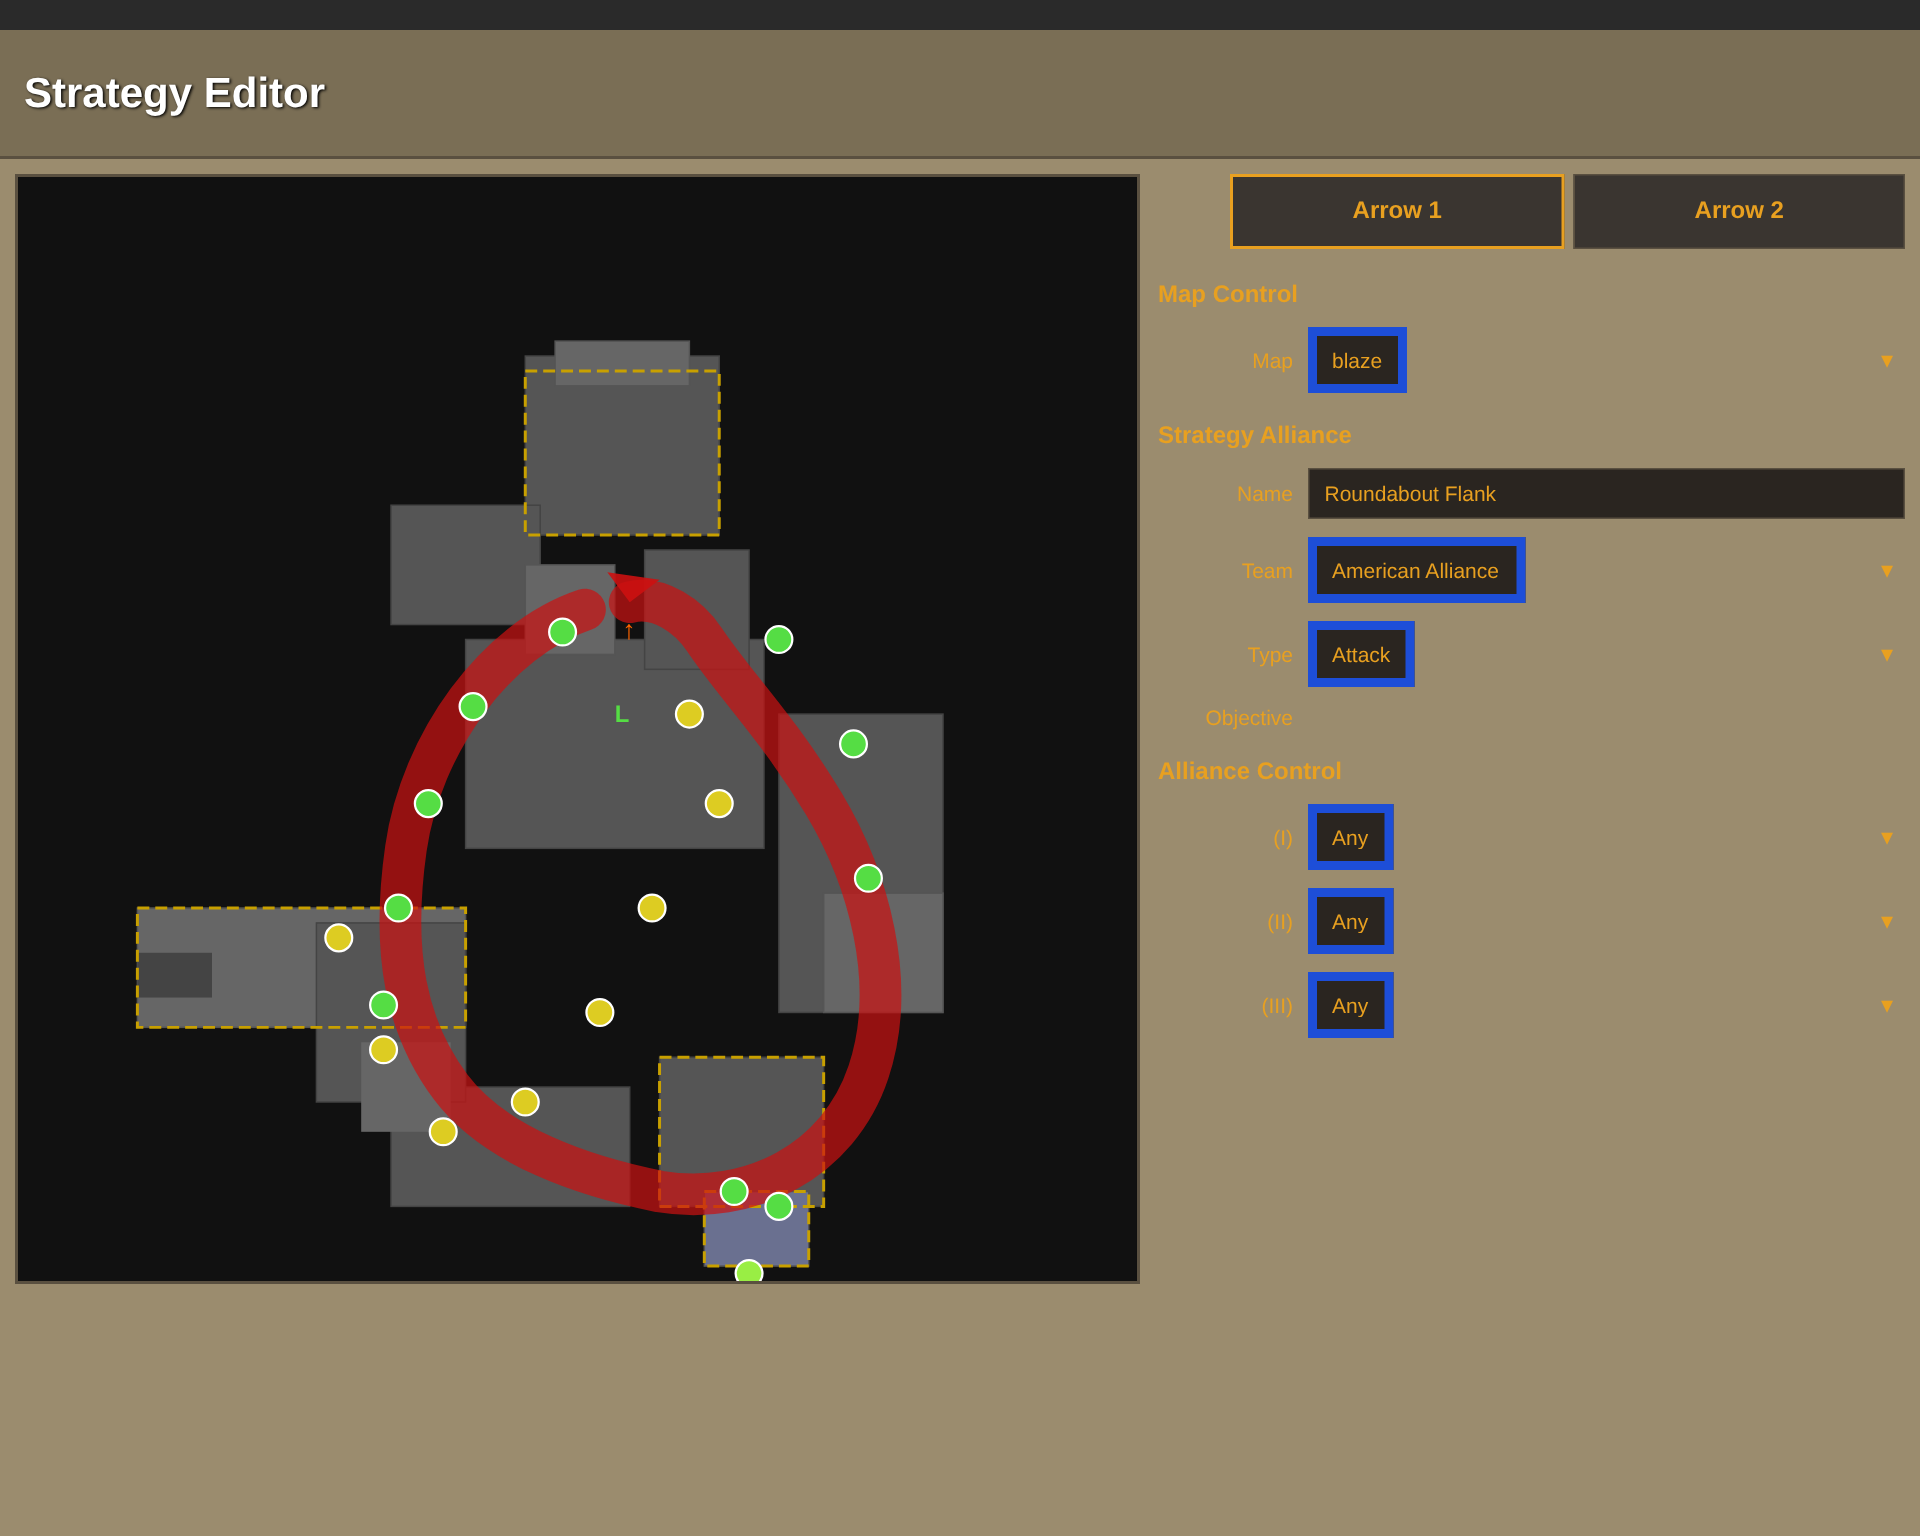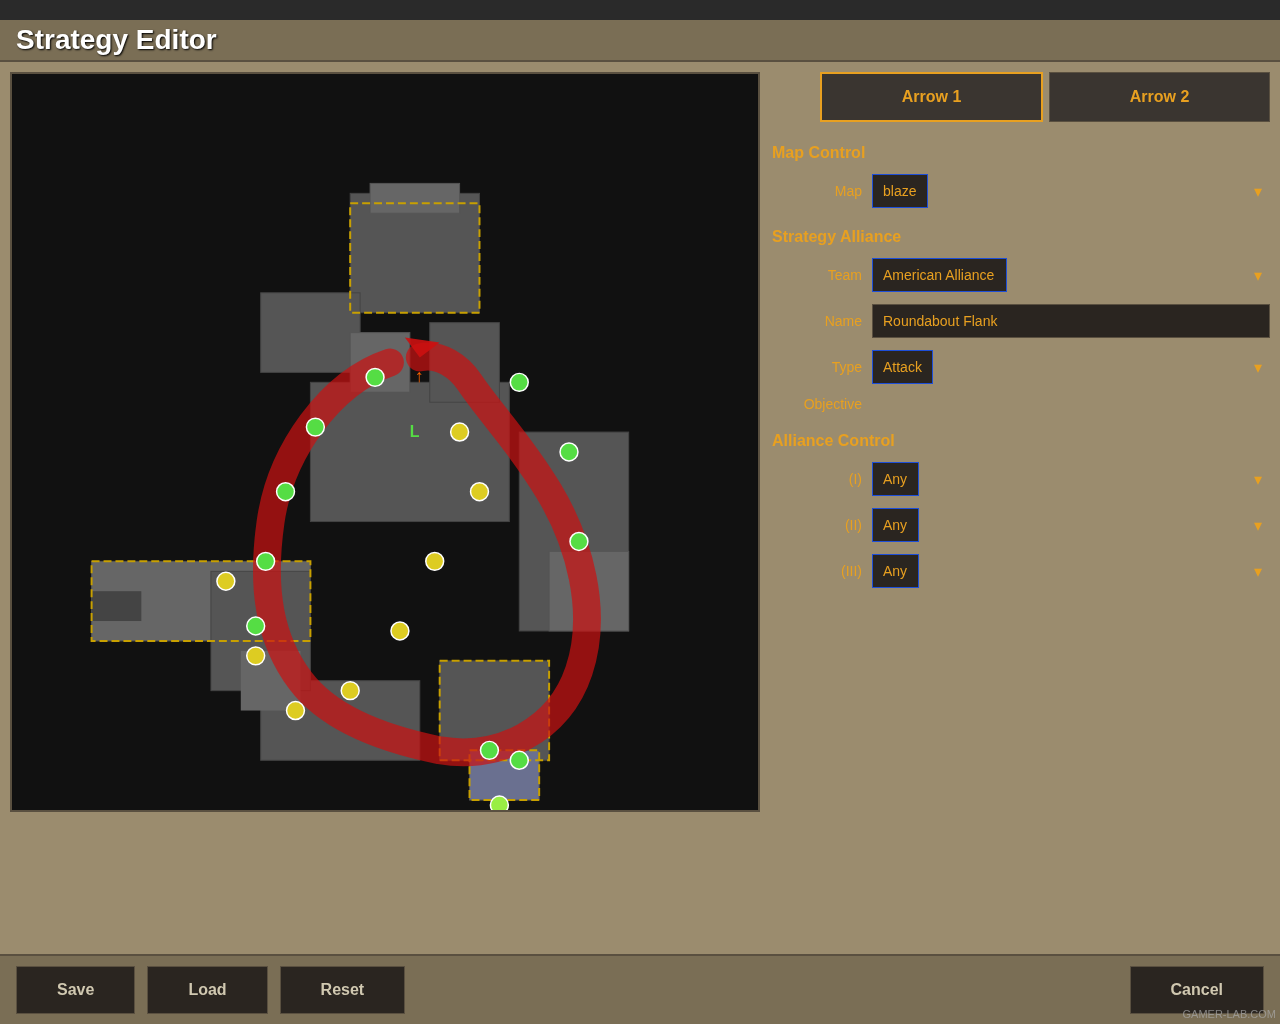--- a/index.html
+++ b/index.html
@@ -16,21 +16,21 @@
       height: 20px;
       width: 100%;
     }
     .main-container {
       display: flex;
       flex-direction: column;
       height: calc(1024px - 20px);
     }
     .title-bar {
       background: #7a6e55;
-      padding: 4px 16px;
+      padding: 26px 16px;
       border-bottom: 2px solid #5a5040;
     }
     .title-bar h1 {
       color: #fff;
       font-size: 28px;
       font-weight: bold;
       text-shadow: 1px 1px 2px #000;
     }
     .content-area {
       display: flex;
@@ -95,21 +95,21 @@
       font-size: 14px;
       text-align: right;
       width: 90px;
       margin-right: 10px;
       flex-shrink: 0;
     }
     .control-select {
       flex: 1;
       background: #2a2520;
       color: #e8a020;
-      border: 1px solid #1d4ed8;
+      border: 6px solid #1d4ed8;
       padding: 8px 10px;
       font-size: 14px;
       appearance: none;
       cursor: pointer;
     }
     .control-select-wrapper {
       flex: 1;
       position: relative;
     }
     .control-select-wrapper::after {
@@ -268,34 +268,34 @@
         <div class="control-select-wrapper">
           <select class="control-select">
             <option>blaze</option>
           </select>
         </div>
       </div>
 
       <div class="section-label">Strategy Alliance</div>
 
       <div class="control-row">
-        <span class="control-label">Team</span>
-        <div class="control-select-wrapper">
-          <select class="control-select">
-            <option>American Alliance</option>
-          </select>
-        </div>
-      </div>
-
-      <div class="control-row">
         <span class="control-label">Name</span>
         <input class="control-input" type="text" value="Roundabout Flank" style="">
       </div>
 
       <div class="control-row">
+        <span class="control-label">Team</span>
+        <div class="control-select-wrapper">
+          <select class="control-select">
+            <option>American Alliance</option>
+          </select>
+        </div>
+      </div>
+
+      <div class="control-row">
         <span class="control-label">Type</span>
         <div class="control-select-wrapper">
           <select class="control-select">
             <option>Attack</option>
           </select>
         </div>
       </div>
 
       <div class="control-row">
         <span class="control-label">Objective</span>
@@ -325,21 +325,13 @@
         <span class="control-label">(III)</span>
         <div class="control-select-wrapper">
           <select class="control-select">
             <option>Any</option>
           </select>
         </div>
       </div>
     </div>
   </div>
 
-  <div class="footer-bar">
-    <button class="footer-btn">Save</button>
-    <button class="footer-btn">Load</button>
-    <button class="footer-btn">Reset</button>
-    <div class="footer-spacer"></div>
-    <button class="footer-cancel-btn">Cancel</button>
-    <div class="watermark">GAMER-LAB.COM</div>
-  </div>
 </div>
 
 </body></html>

